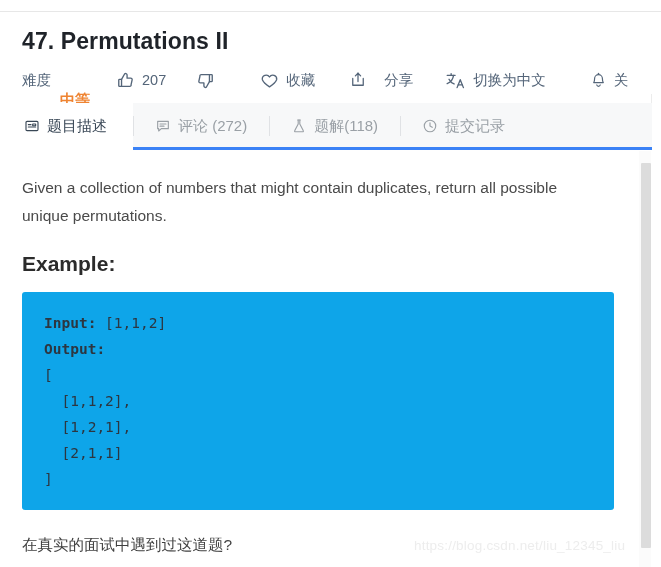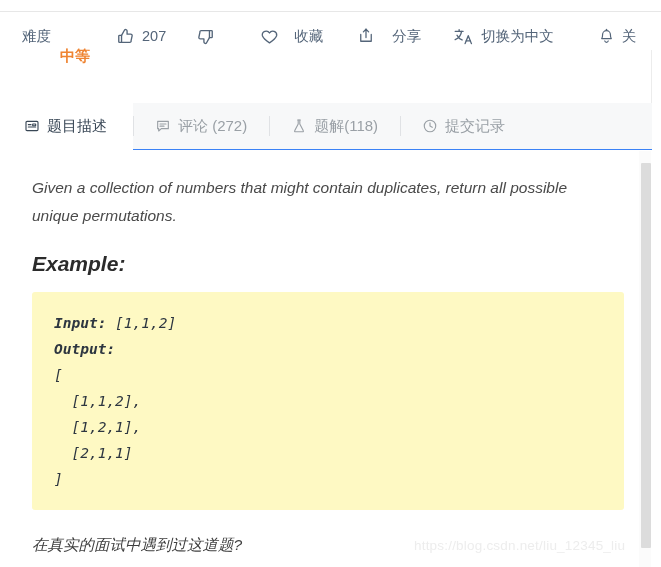--- a/index.html
+++ b/index.html
@@ -43,31 +43,31 @@
     margin-right: 26px;
   }
   .meta-label { color: #546579; font-size: 14.5px; }
   .difficulty-value {
     color: #ef8432; font-weight: 600; font-size: 15px; margin-left: 9px; margin-top: 40px;
   }
   .meta-item .ic { display: inline-flex; align-items: center; justify-content: center; margin-right: 7px; }
   .meta-item .txt { color: #546579; font-size: 14.5px; }
   .meta-item.votes { margin-right: 30px; align-items: center; }
   .meta-item.downvote { margin-right: 38px; }
-  .meta-item.fav { margin-right: 34px; gap: 8px; }
+  .meta-item.fav { margin-right: 34px; }
   .meta-item.share { margin-right: 32px; gap: 10px; }
   .meta-item.lang { margin-right: 44px; }
   .meta-item.notify { margin-right: 0; }
   .meta-item.notify .txt { overflow: hidden; width: 14px; display: inline-block; }
 
   
   .tabs-strip {
     position: absolute; left: 0; top: 103px; width: 652px; height: 47px;
     background: #f7f8f9;
-    border-bottom: 1px solid #3b82f6;
+    border-bottom: 3px solid #3b82f6;
     text-align: right;
   }
   .tabs { display: flex; align-items: stretch; height: 46px; }
   .tab {
     display: flex; align-items: center; justify-content: center;
     height: 46px; padding: 0 22px;
     font-size: 15px; color: #9aa0a6;
     position: relative;
   }
   .tab .tic { display: inline-flex; align-items: center; margin-right: 7px; }
@@ -82,35 +82,35 @@
   .tab.sep::before {
     content: ""; position: absolute; left: 0; top: 13px; bottom: 13px; width: 1px; background: #e0e2e5;
   }
   .tab-first { padding-left: 24px; padding-right: 26px; }
 
   
   .content-pane {
     position: absolute; left: 0; top: 150px; width: 652px; height: 417px;
     background: #fff; overflow: hidden;
   }
-  .content-inner { padding: 24px 40px 0 32px; font-style: italic; }
+  .content-inner { padding: 24px 40px 0 22px; }
 
   .desc {
     font-size: 15.5px; line-height: 28px; color: #4a4a4a;
     max-width: 575px;
   }
   .example-heading {
     margin-top: 22px;
     font-size: 21px; font-weight: 700; color: #2b2b2b;
   }
 
   .code-block {
     margin-top: 16px;
     width: 592px;
-    background: #fef9c3;
+    background: #0ea5e9;
     border-radius: 3px;
     padding: 18px 0 18px 22px;
   }
   .code-block pre {
     font-family: "DejaVu Sans Mono", "Liberation Mono", monospace;
     font-size: 14.5px; line-height: 26px;
     color: #2d3640;
     white-space: pre;
   }
   .code-block pre b { font-weight: 700; }
@@ -143,20 +143,21 @@
 </head>
 <body>
 
 <div id="root">
 
   <div class="top-divider"></div>
   <div class="right-edge"></div>
 
   <div class="header">
 
+    <div class="problem-title">47. Permutations II</div>
 
     <div class="meta-bar">
 
       <div class="meta-item difficulty">
         <span class="meta-label">难度</span>
         <span class="difficulty-value">中等</span>
       </div>
 
       <div class="meta-item votes">
         <span class="ic">

